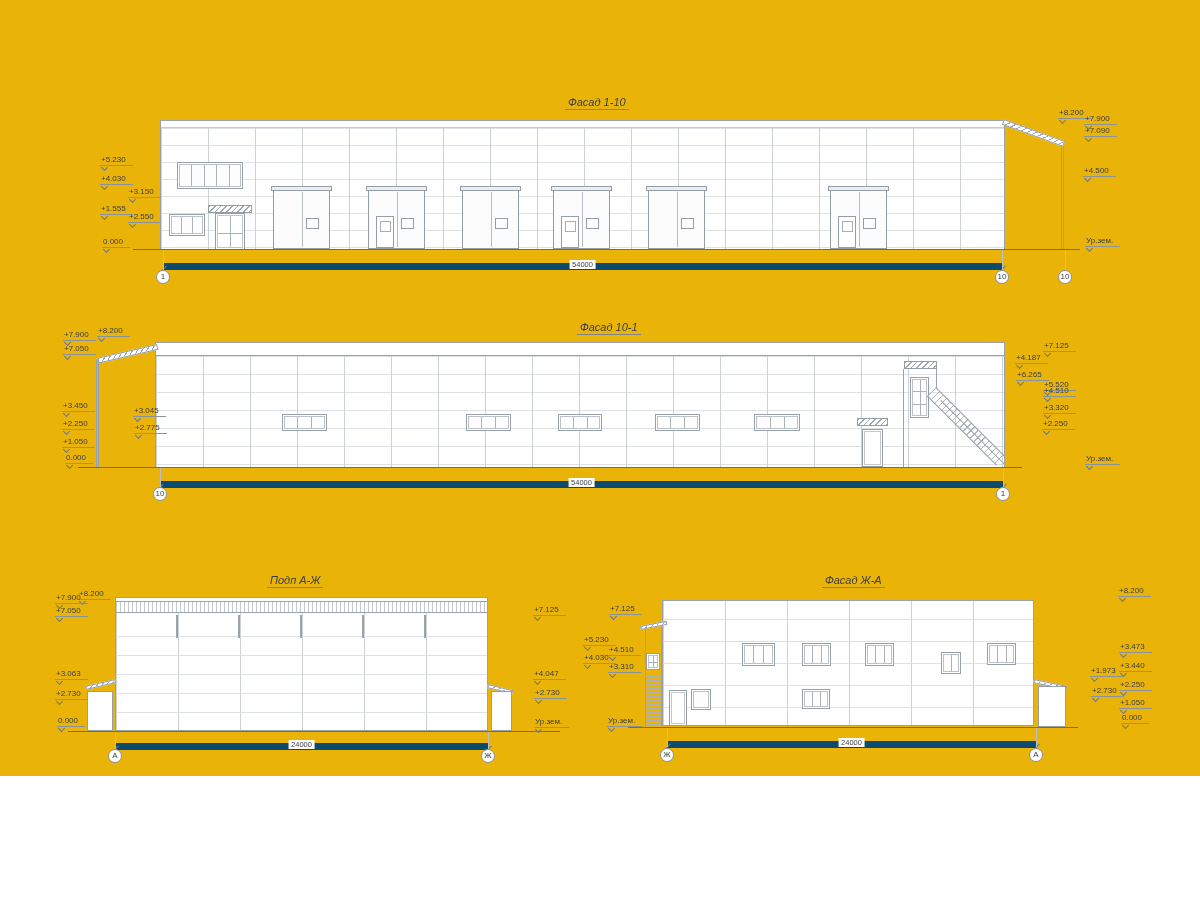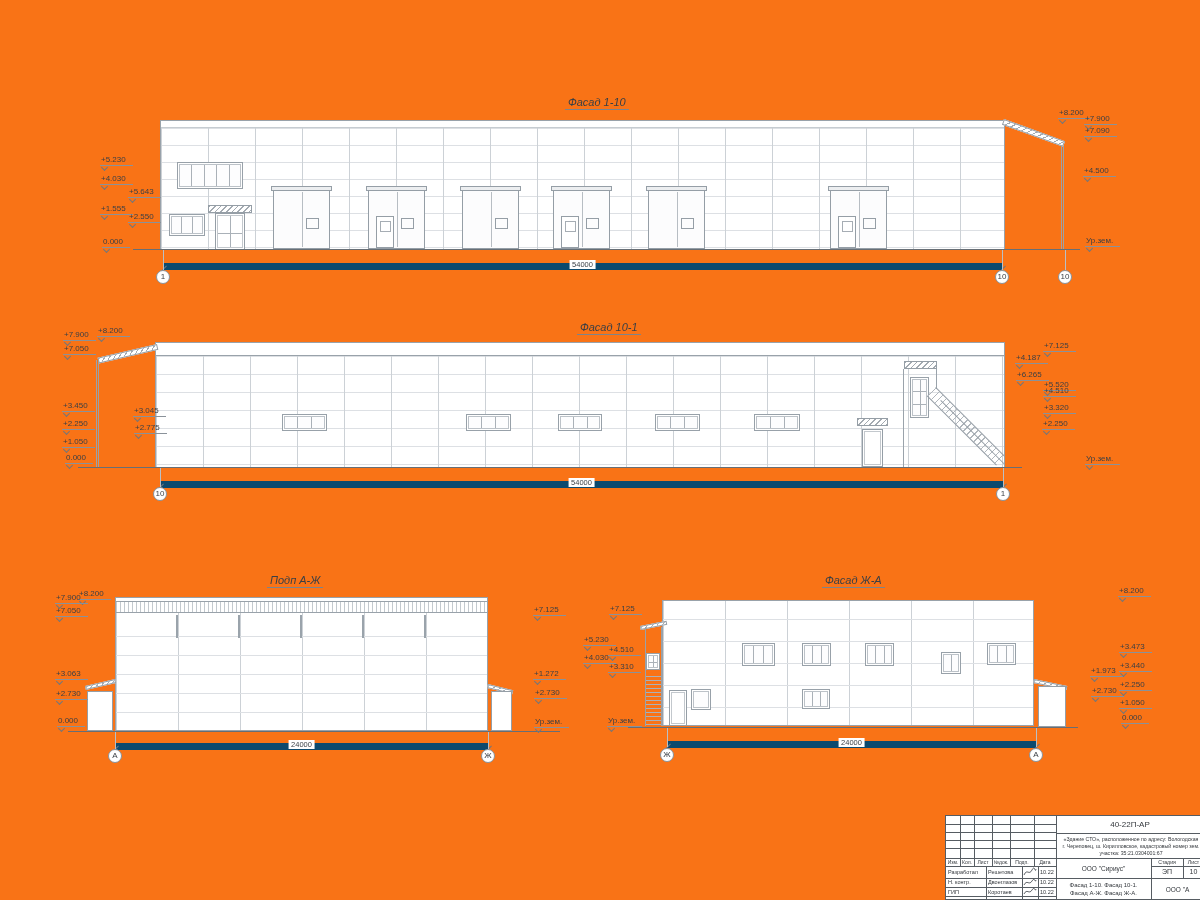--- a/index.html
+++ b/index.html
@@ -1,17 +1,17 @@
 <!DOCTYPE html>
 <html><head>
 <meta charset="utf-8">
 <style>
   *{margin:0;padding:0;box-sizing:border-box}
   html,body{width:1200px;height:900px;background:#fff;font-family:"Liberation Sans",sans-serif;color:#3a3f45}
-  .sheet{position:absolute;left:0;top:0;width:1200px;height:900px;overflow:hidden;background:#f97316}
+  .sheet{position:absolute;left:0;top:0;width:1200px;height:776px;overflow:hidden;background:#eab308}
   .bld,.e,.ax,.dm,.ttl,.gl,.ld,.w,.g,.d,.ln,.hat,.vhat,.rail,.stub{position:absolute}
   .bld{border:1px solid #99a2aa;background:#fff}
   .grid{position:absolute;left:0;right:0;bottom:0}
   .ttl{font-style:italic;font-size:11px;color:#3a3f45;border-bottom:1px solid #7c848c;padding:0 3px 1px;white-space:nowrap}
   .e{font-size:8px;line-height:9px;border-bottom:1px solid #8a929a;padding:0 7px 1px 1px;min-width:26px;white-space:nowrap}
   .e::after{content:"";position:absolute;left:2px;bottom:-5px;width:4px;height:4px;border-right:1px solid #70777e;border-bottom:1px solid #70777e;transform:rotate(45deg)}
   .ax{width:14px;height:14px;border:1px solid #8a929a;border-radius:50%;font-size:8px;line-height:12px;text-align:center;background:#fff}
   .dm{height:0;border-top:7px solid #0c4a6e}
   .dm::before,.dm::after{content:"";position:absolute;width:10px;border-top:1px solid #70777e;transform:rotate(-45deg);top:-1px}
   .dm::before{left:-5px}.dm::after{right:-5px}
@@ -113,21 +113,21 @@
     </div>
   <div class="ld" style="left:163px;top:250px;height:20px"></div>
   <div class="ld" style="left:1002px;top:250px;height:20px"></div>
   <div class="ld" style="left:1065px;top:250px;height:20px"></div>
   <div class="ax" style="left:156px;top:270px">1</div>
   <div class="ax" style="left:995px;top:270px">10</div>
   <div class="ax" style="left:1058px;top:270px">10</div>
 
   <div class="e" style="left:100px;top:155px">+5.230</div>
   <div class="e" style="left:100px;top:174px">+4.030</div>
-  <div class="e" style="left:128px;top:187px">+5.643</div>
+  <div class="e" style="left:128px;top:187px">+3.150</div>
   <div class="e" style="left:100px;top:204px">+1.555</div>
   <div class="e" style="left:128px;top:212px">+2.550</div>
   <div class="e" style="left:102px;top:237px">0.000</div>
   <div class="e" style="left:1058px;top:108px">+8.200</div>
   <div class="e" style="left:1084px;top:114px">+7.900</div>
   <div class="e" style="left:1084px;top:126px">+7.090</div>
   <div class="e" style="left:1083px;top:166px">+4.500</div>
   <div class="e" style="left:1085px;top:236px">Ур.зем.</div>
 
   <div class="ttl" style="left:577px;top:321px">Фасад 10-1</div>
@@ -231,21 +231,21 @@
   <div class="ax" style="left:108px;top:749px">А</div>
   <div class="ax" style="left:481px;top:749px">Ж</div>
 
   <div class="e" style="left:78px;top:589px">+8.200</div>
   <div class="e" style="left:55px;top:593px">+7.900</div>
   <div class="e" style="left:55px;top:606px">+7.050</div>
   <div class="e" style="left:55px;top:669px">+3.063</div>
   <div class="e" style="left:55px;top:689px">+2.730</div>
   <div class="e" style="left:57px;top:716px">0.000</div>
   <div class="e" style="left:533px;top:605px">+7.125</div>
-  <div class="e" style="left:533px;top:669px">+1.272</div>
+  <div class="e" style="left:533px;top:669px">+4.047</div>
   <div class="e" style="left:534px;top:688px">+2.730</div>
   <div class="e" style="left:534px;top:717px">Ур.зем.</div>
 
   <div class="ttl" style="left:822px;top:574px">Фасад Ж-А</div>
 
   <div class="bld" style="left:662px;top:600px;width:372px;height:126px">
     <div class="grid" style="top:0;background-image:repeating-linear-gradient(to right,#ccd1d6 0 1px,transparent 1px 62px)"></div>
     <div class="grid" style="top:18px;background-image:repeating-linear-gradient(to bottom,#dde0e4 0 1px,transparent 1px 22px)"></div>
   </div>
 

